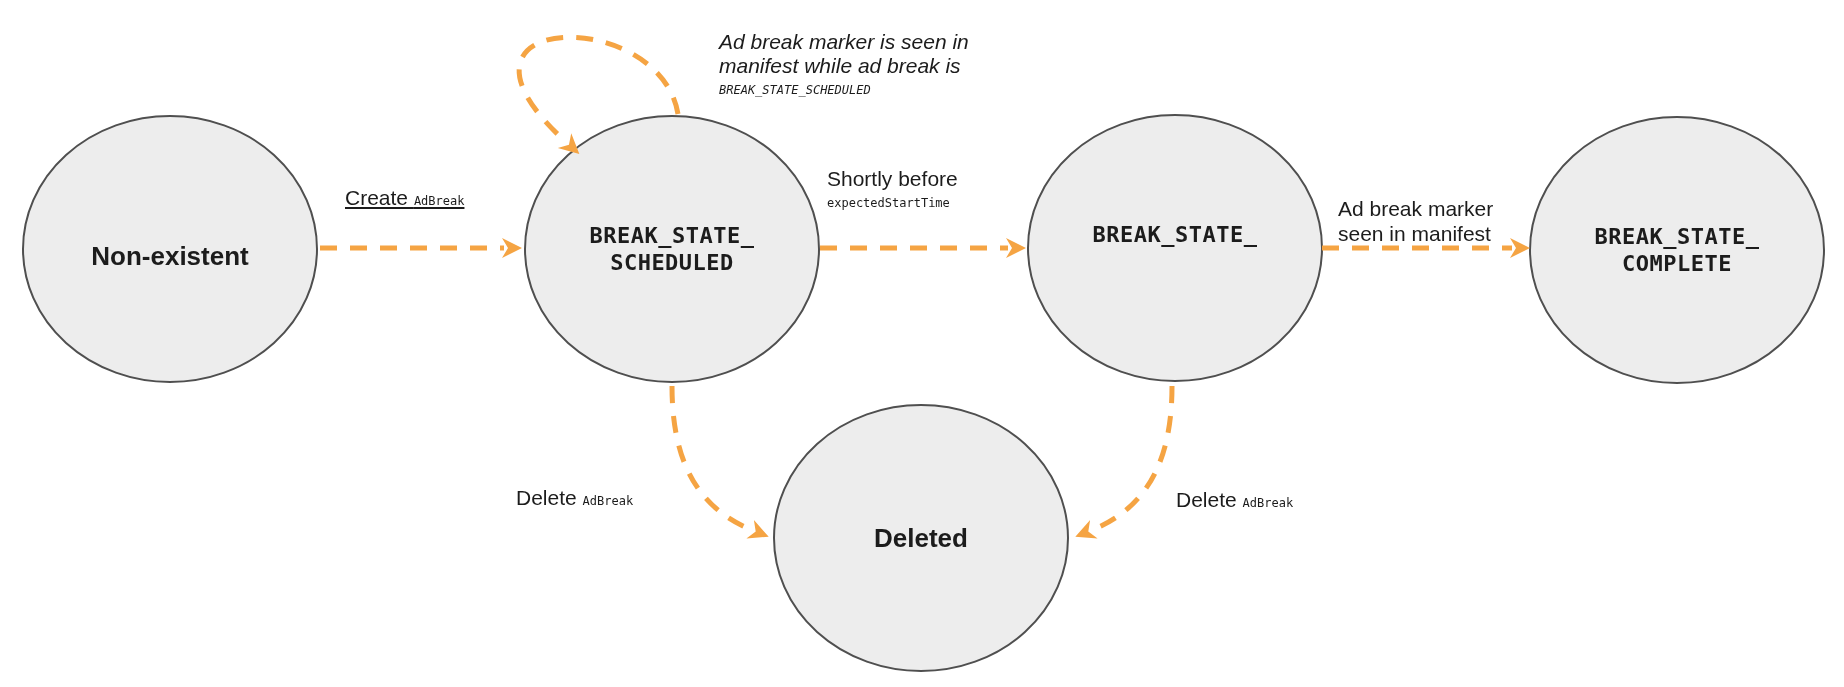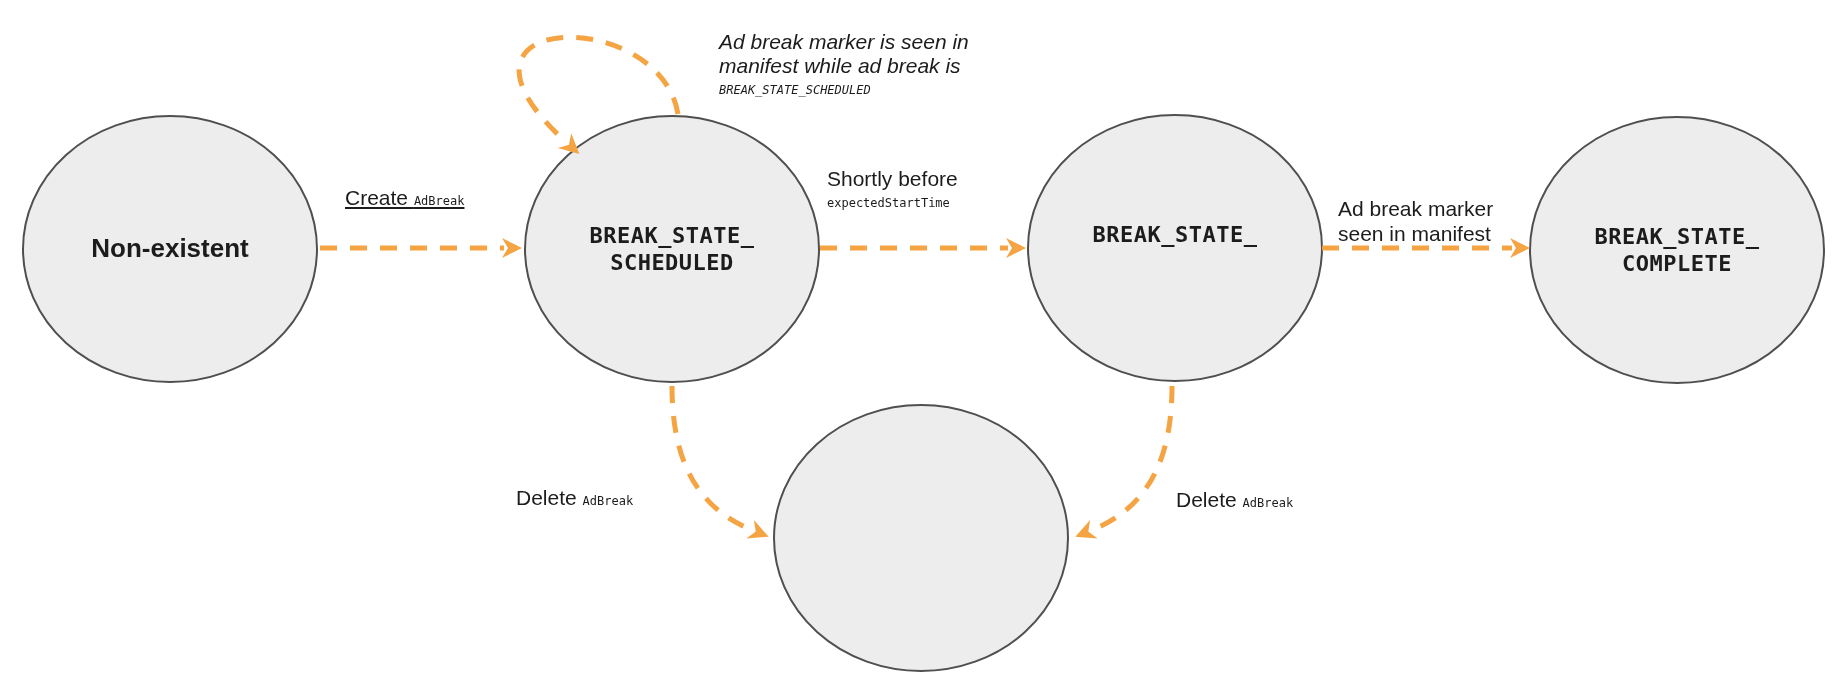--- a/index.html
+++ b/index.html
@@ -47,36 +47,37 @@
     <ellipse class="node-shape" cx="921" cy="538" rx="147" ry="133"></ellipse>
 
     <path class="edge" d="M320 248 H504" marker-end="url(#ah)"></path>
     <path class="edge" d="M678 114 C 660 5, 420 10, 566 142" marker-end="url(#ah)"></path>
     <path class="edge" d="M820 248 H1008" marker-end="url(#ah)"></path>
     <path class="edge" d="M1322 248 H1512" marker-end="url(#ah)"></path>
     <path class="edge" d="M672 386 C672 450, 690 505, 752 530" marker-end="url(#ah)"></path>
     <path class="edge" d="M1172 386 C1172 450, 1154 505, 1092 530" marker-end="url(#ah)"></path>
   </svg>
 
-  <div class="node-lbl plain" style="left:50px;top:233px;width:240px;">Non-existent</div>
+  <div class="node-lbl plain" style="left:50px;top:241px;width:240px;">Non-existent</div>
 
   <div class="node-lbl mono" style="left:542px;top:222px;width:260px;">
     <div>BREAK_STATE_</div>
     <div>SCHEDULED</div>
   </div>
 
   <div class="node-lbl mono" style="left:1045px;top:221px;width:260px;">
     <div>BREAK_STATE_</div>
   </div>
 
   <div class="node-lbl mono" style="left:1547px;top:223px;width:260px;">
     <div>BREAK_STATE_</div>
     <div>COMPLETE</div>
   </div>
 
+  <div class="node-lbl plain" style="left:801px;top:523px;width:240px;">Deleted</div>
 
   <div class="lbl" style="left:345px;top:186px;text-decoration:underline;">
     <span>Create </span><span class="code">AdBreak</span>
   </div>
 
   <div class="lbl" style="left:719px;top:30px;font-style:italic;">
     <div>Ad break marker is seen in</div>
     <div>manifest while ad break is</div>
     <div class="code">BREAK_STATE_SCHEDULED</div>
   </div>

